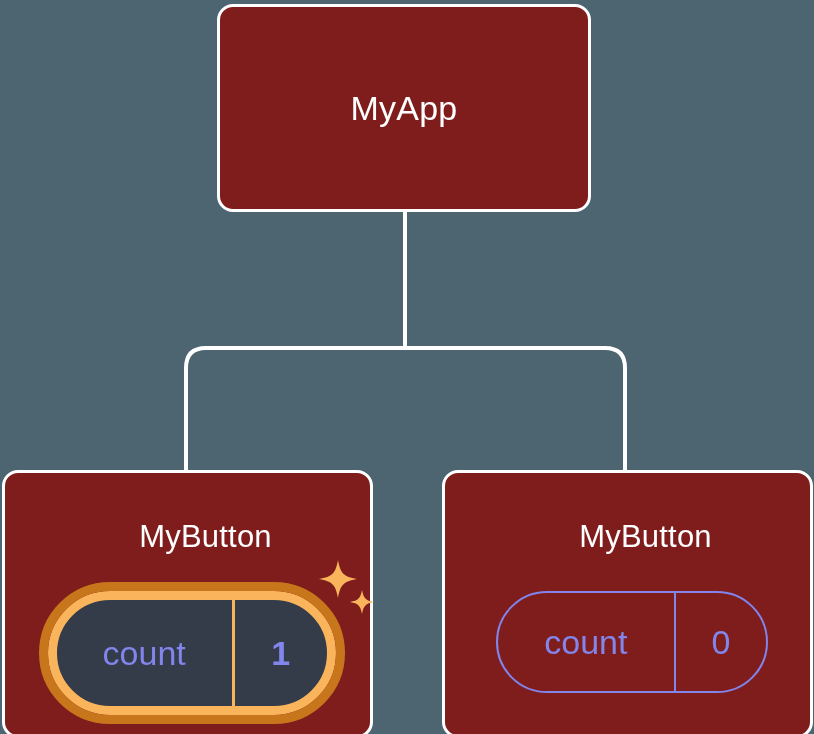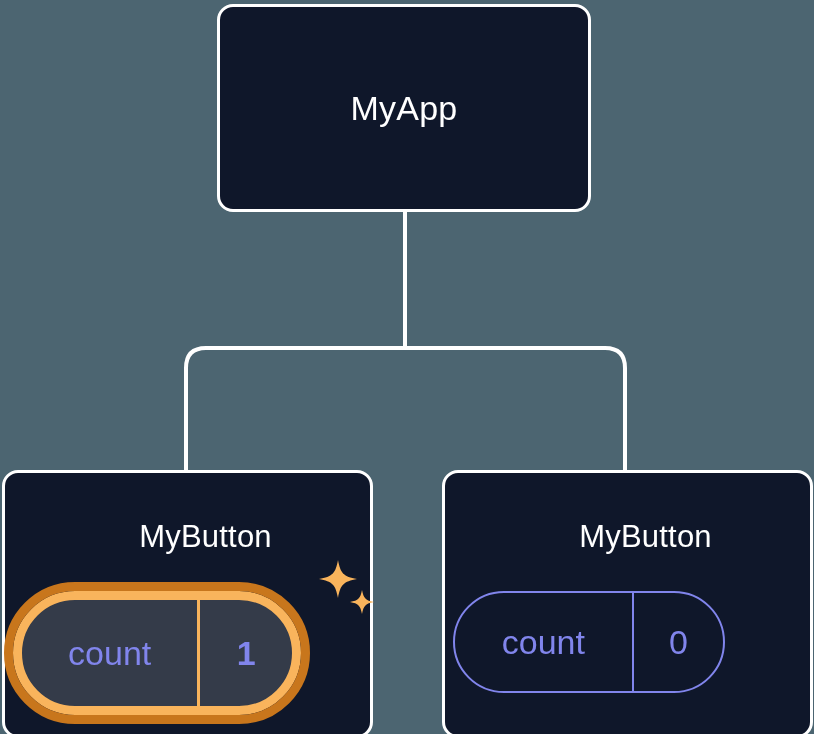--- a/index.html
+++ b/index.html
@@ -25,21 +25,21 @@
     left: 0;
     top: 0;
     width: 814px;
     height: 734px;
     pointer-events: none;
   }
 
   
   .node {
     position: absolute;
-    background: #0f172a;
+    background: #7f1d1d;
     border: 3px solid #ffffff;
     border-radius: 16px;
     box-sizing: border-box;
   }
   .node-root {
     left: 217px;
     top: 4px;
     width: 374px;
     height: 208px;
     display: flex;
@@ -73,21 +73,21 @@
     margin-left: 36px;
   }
 
   
   .pill-wrap {
     position: absolute;
     left: 0;
     right: 0;
     top: 118px;
     display: flex;
-    justify-content: flex-start;
+    justify-content: center;
     padding-left: 8px;
   }
   .pill {
     position: relative;
     display: flex;
     align-items: stretch;
     height: 102px;
     border-radius: 51px;
     box-sizing: border-box;
   }

